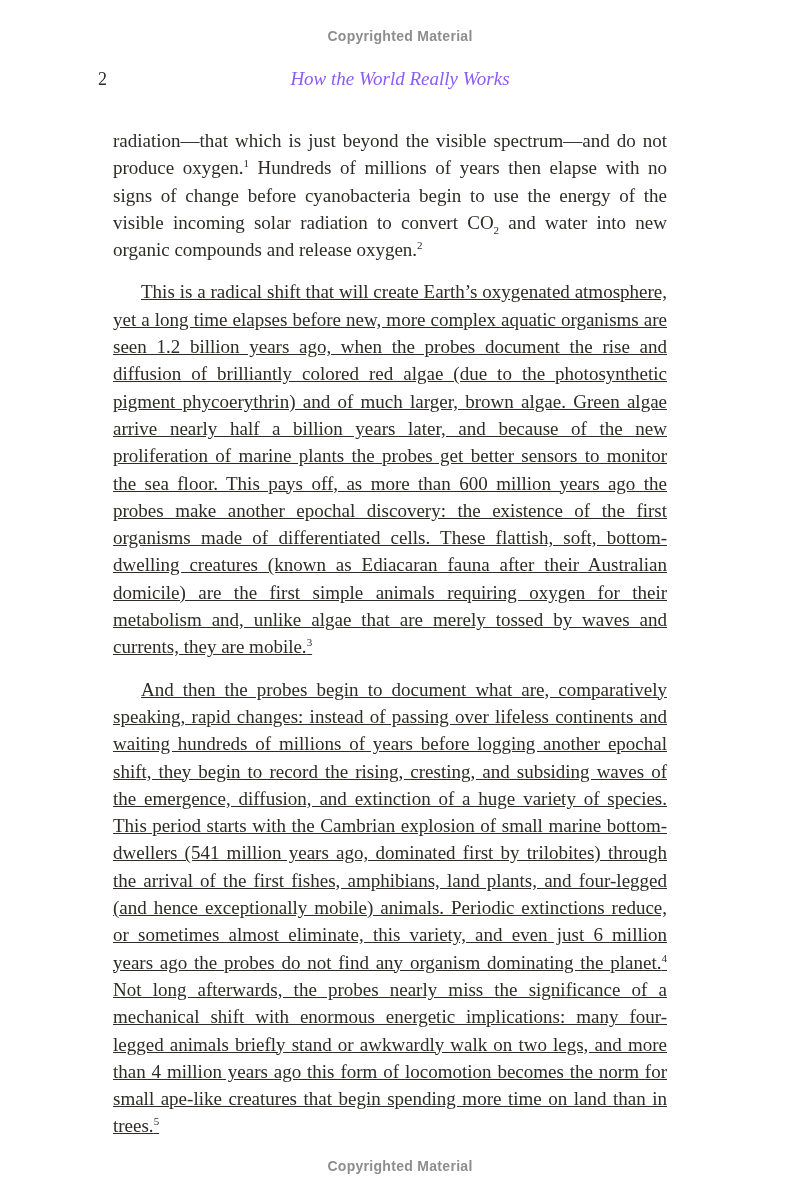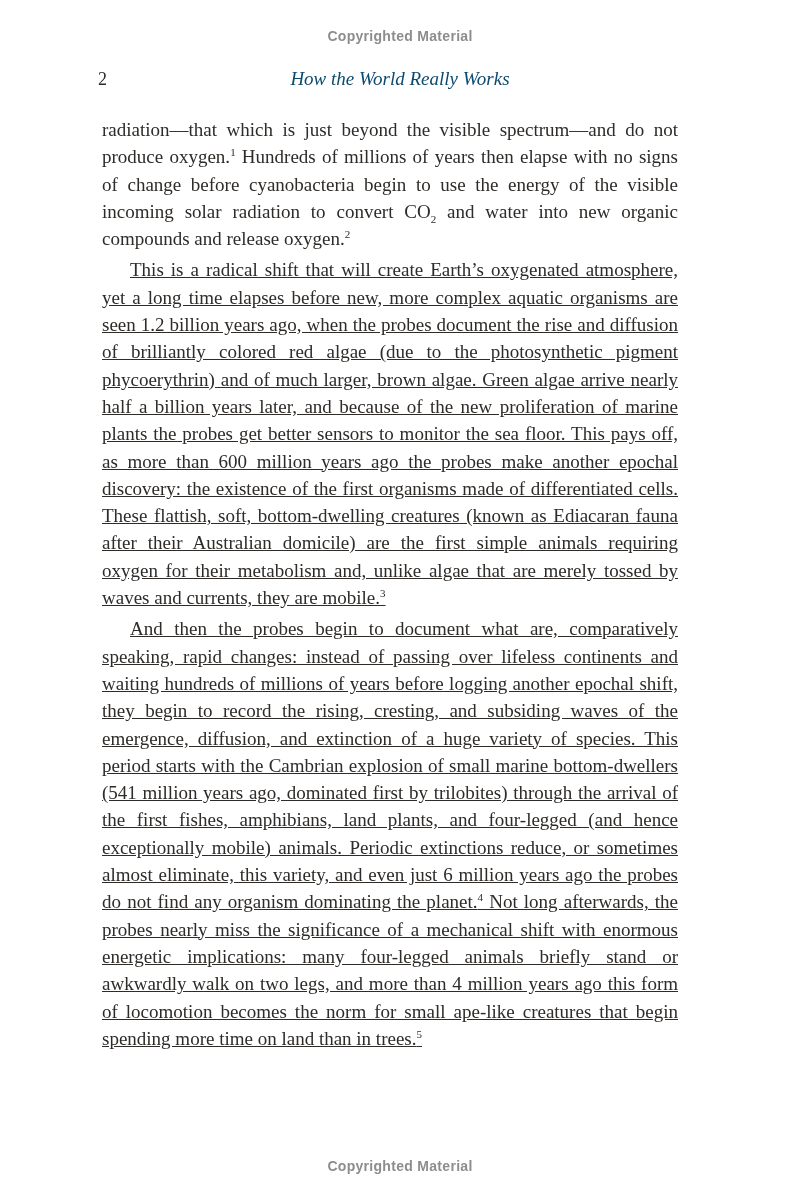--- a/index.html
+++ b/index.html
@@ -48,36 +48,36 @@
     left: 98px;
     top: 1px;
     font-size: 18px;
     letter-spacing: 1px;
     color: #2e2b28;
     font-style: normal;
   }
   .running-title {
     font-style: italic;
     font-size: 19px;
-    color: #0c4a6e;
+    color: #8b5cf6;
   }
   .body-text {
     position: absolute;
     top: 112px;
     left: 98px;
     width: 584px;
     text-align: justify;
     font-size: 19px;
     line-height: 27.3px;
     color: #2e2b28;
     hyphens: auto;
     -webkit-hyphens: auto;
   }
   .body-text p {
-    margin: 4px;
+    margin: 15px;
     padding: 0;
   }
   .body-text p.indent {
     text-indent: 28px;
     text-decoration: underline;
   }
   sup.fn {
     font-size: 11px;
     line-height: 0;
     vertical-align: baseline;

